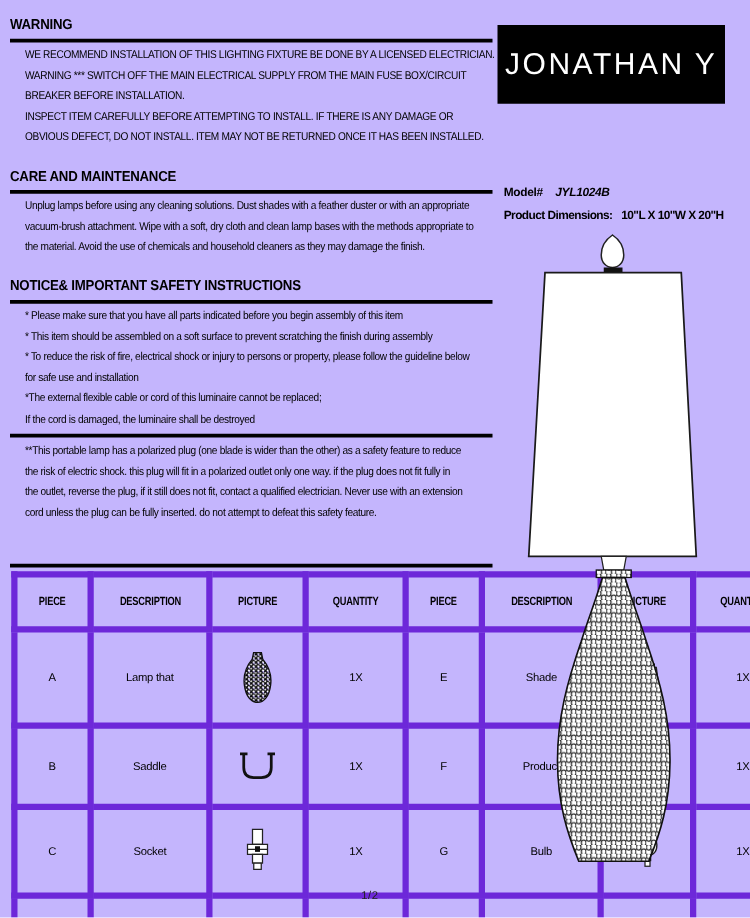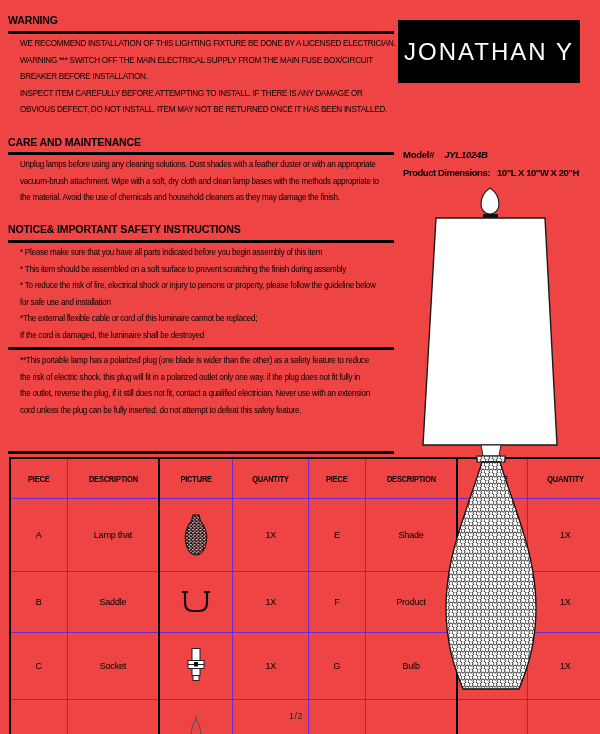--- a/index.html
+++ b/index.html
@@ -1,30 +1,30 @@
 <!DOCTYPE html>
 <html><head>
 <meta charset="utf-8">
 <style>
   html,body{margin:0;padding:0;background:#fff;}
-  #page{position:relative;width:600px;height:734px;background:#ef4444;
+  #page{position:relative;width:600px;height:734px;background:#c4b5fd;
         font-family:"Liberation Sans",sans-serif;color:#000;overflow:hidden;}
   .sec-h{position:absolute;left:8px;font-size:11.5px;font-weight:bold;letter-spacing:-0.2px;
          transform:scaleX(0.92);transform-origin:0 0;white-space:nowrap;}
   .rule{position:absolute;left:8px;width:386px;height:2.5px;background:#000;}
   .rule.thick{height:3px;}
   .body-block{position:absolute;left:20px;width:390px;overflow:hidden;}
   .ln{font-size:9px;letter-spacing:-0.3px;line-height:16.5px;height:16.5px;white-space:nowrap;
       transform:scaleX(0.90);transform-origin:0 0;}
   .parts-title{position:absolute;left:8px;top:431px;width:388px;text-align:center;
       font-size:13.5px;font-weight:bold;letter-spacing:-0.2px;}
   
   #parts-table{position:absolute;left:9px;top:457px;border-collapse:collapse;table-layout:fixed;
       border:2px solid #000;}
-  #parts-table td,#parts-table th{border:1px solid #6d28d9;padding:14px;text-align:center;vertical-align:middle;
+  #parts-table td,#parts-table th{border:5px solid #6d28d9;padding:14px;text-align:center;vertical-align:middle;
       font-size:9px;letter-spacing:-0.2px;font-weight:normal;overflow:hidden;}
   #parts-table th{font-weight:bold;font-size:9.5px;}
   #parts-table th span{display:inline-block;transform:scaleX(0.78);white-space:nowrap;}
   .thickL{border-left:2px solid #000 !important;}
   .picsvg{display:block;margin:0 auto;}
   
   #logo-box{position:absolute;left:398px;top:20px;width:182px;height:63px;background:#000;
       display:flex;align-items:center;justify-content:center;}
   #logo-text{color:#fff;font-size:24px;font-weight:100;letter-spacing:2px;white-space:nowrap;}
   #model-block{position:absolute;left:403px;top:146px;font-weight:bold;font-size:9.5px;

